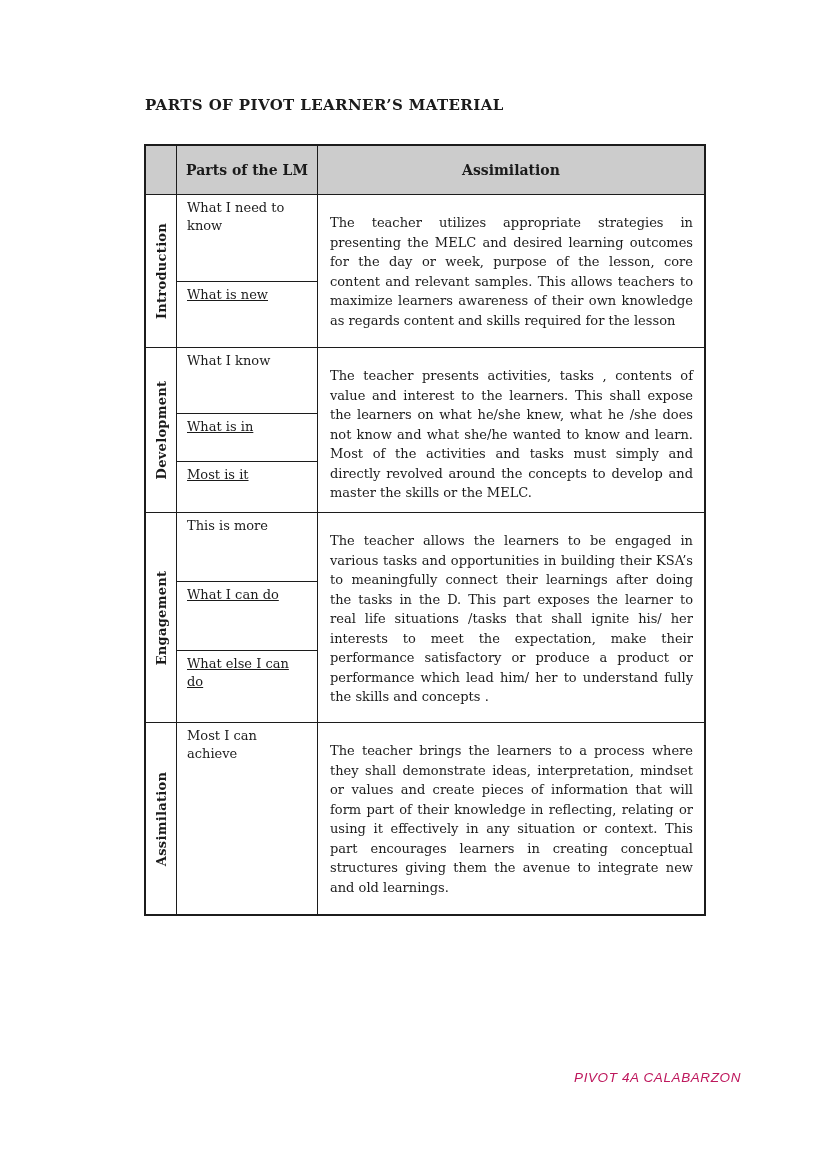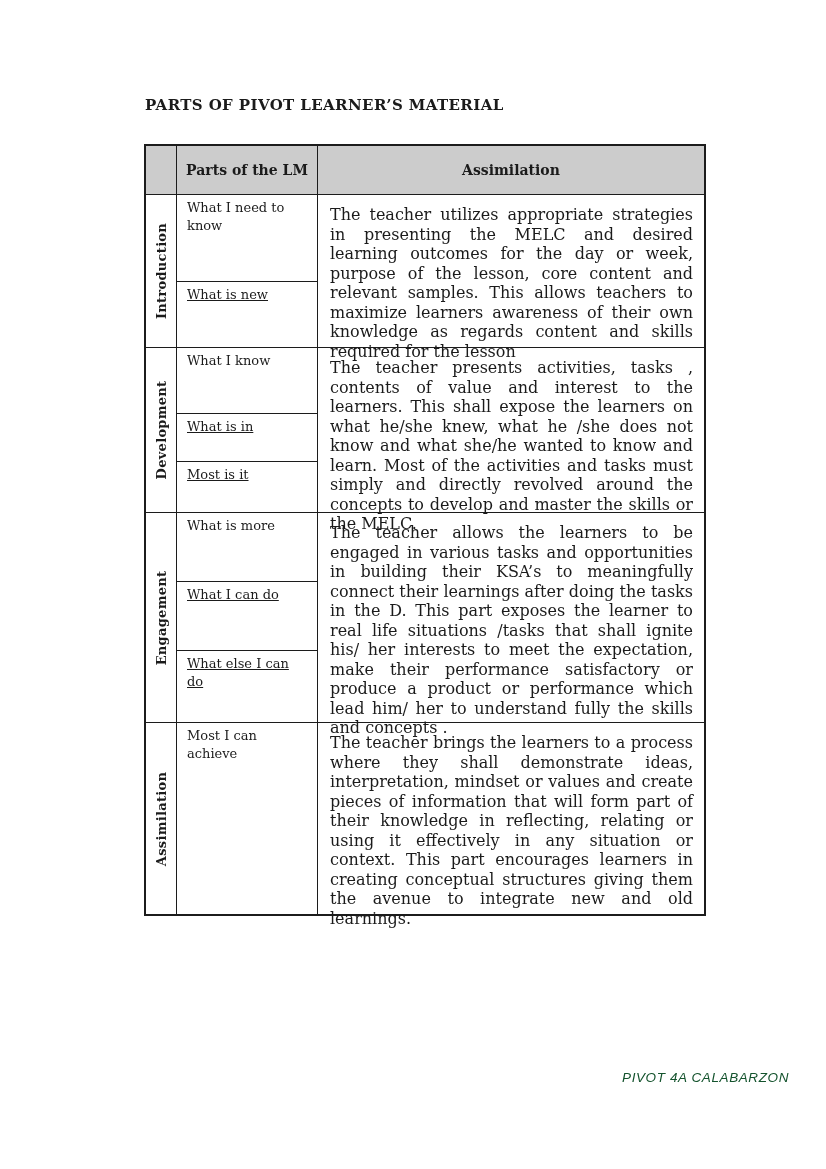--- a/index.html
+++ b/index.html
@@ -56,35 +56,34 @@
   .parts-col { display: flex; flex-direction: column; }
   .part-cell {
     display: flex; align-items: flex-start;
     padding: 4px 8px 4px 10px;
     font-size: 13px;
     line-height: 1.4;
   }
   .part-cell + .part-cell { border-top: 1.5px solid #1c1c1c; text-decoration: underline; }
   .desc-cell {
     flex: 1;
-    padding: 10px 11px 8px 12px;
-    font-size: 16px;
+    padding: 18px 11px 8px 12px;
+    font-size: 13px;
     line-height: 19.5px;
     text-align: justify;
   }
   .page-footer {
     position: absolute;
     top: 1070px; left: 0; width: 741px;
     text-align: right;
     font-family: "Liberation Sans", sans-serif;
     font-style: italic;
     font-size: 13.5px;
     letter-spacing: 0.6px;
-    color: #14532d;
-    margin-left: 48px;
+    color: #be185d;
   }
 </style>
 </head>
 <body>
 
 <div class="doc-title">PARTS OF PIVOT LEARNER’S MATERIAL</div>
 
 <div class="pivot-table">
 
   <div class="header-row">
@@ -125,21 +124,21 @@
     </div>
     <div class="desc-cell">The teacher presents activities, tasks , contents of value and interest to the learners. This shall expose the learners on what he/she knew, what he /she does not know and what she/he wanted to know and learn. Most of the activities and tasks must simply and directly revolved around the concepts to develop and master the skills or the MELC.</div>
   </div>
 
   <div class="section sec-eng">
     <div class="stage-col stage-cell">
       <span class="stage-label">Engagement</span>
     </div>
     <div class="parts-colw parts-col">
       <div class="part-cell" style="flex:69">
-          <span>What is more</span>
+          <span>This is more</span>
         </div>
       <div class="part-cell" style="flex:68">
           <span>What I can do</span>
         </div>
       <div class="part-cell" style="flex:72">
           <span>What else I can do</span>
         </div>
     </div>
     <div class="desc-cell">The teacher allows the learners to be engaged in various tasks and opportunities in building their KSA’s to meaningfully connect their learnings after doing the tasks in the D. This part exposes the learner to real life situations /tasks that shall ignite his/ her interests to meet the expectation, make their performance satisfactory or produce a product or performance which lead him/ her to understand fully the skills and concepts .</div>
   </div>

